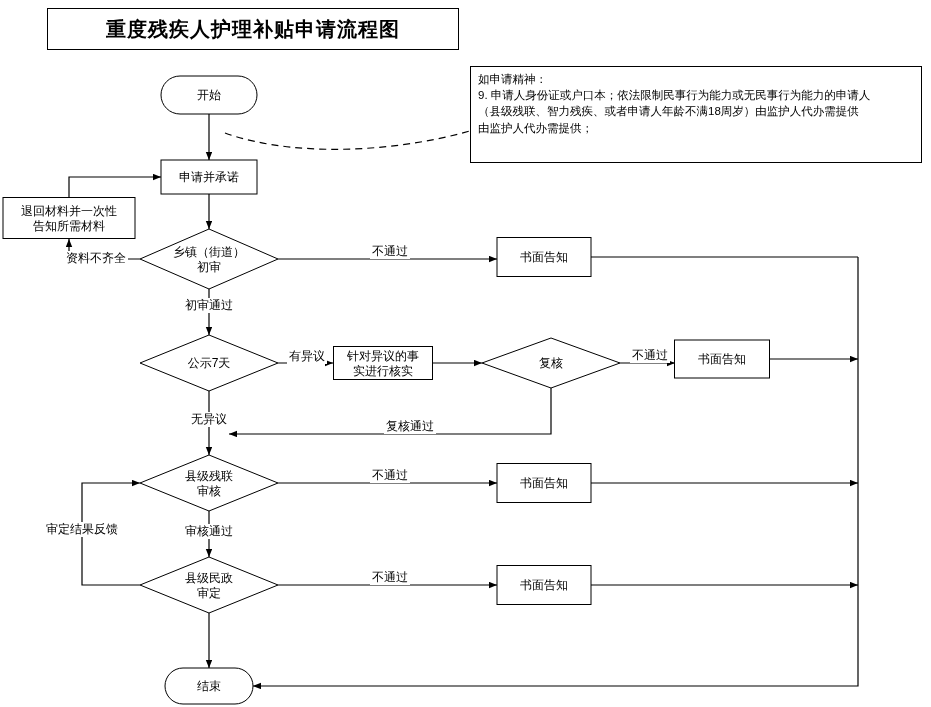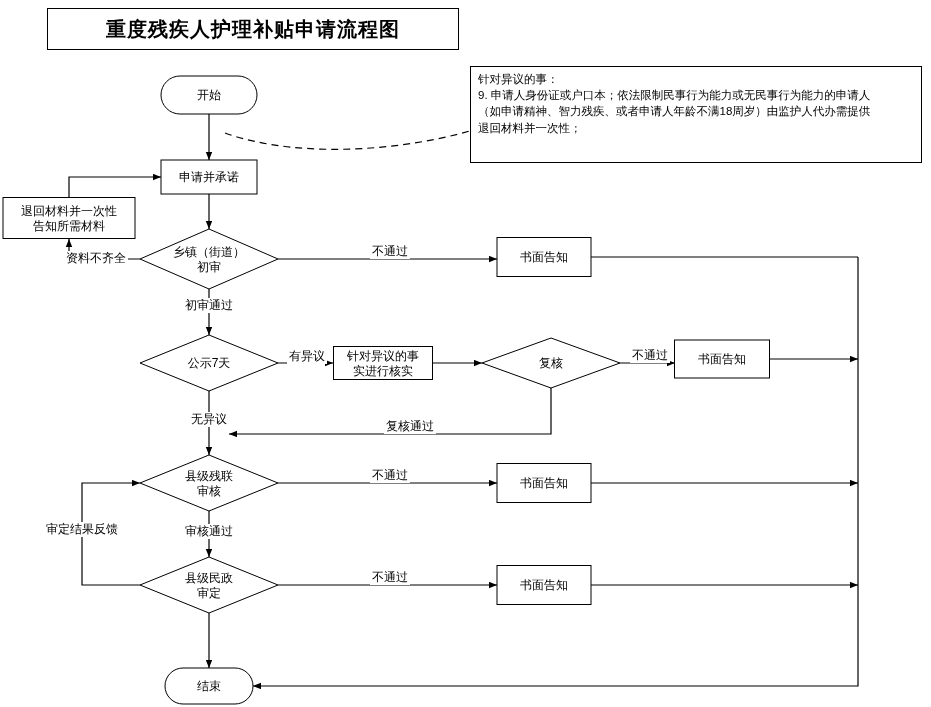--- a/index.html
+++ b/index.html
@@ -90,24 +90,24 @@
 </head>
 <body>
 
 <div id="flow-root">
 
   <div class="title-box">
     <span class="title-text">重度残疾人护理补贴申请流程图</span>
   </div>
 
   <div class="note-box">
-    <div class="note-line">针对异议的事：</div>
+    <div class="note-line">如申请精神：</div>
     <div class="note-line">9. 申请人身份证或户口本；依法限制民事行为能力或无民事行为能力的申请人</div>
-    <div class="note-line">（如申请精神、智力残疾、或者申请人年龄不满18周岁）由监护人代办需提供</div>
-    <div class="note-line">退回材料并一次性；</div>
+    <div class="note-line">（县级残联、智力残疾、或者申请人年龄不满18周岁）由监护人代办需提供</div>
+    <div class="note-line">由监护人代办需提供；</div>
   </div>
 
   <svg id="flow-svg" width="931" height="707" viewBox="0 0 931 707">
     <defs>
       <marker id="arrow" markerWidth="9" markerHeight="9" refX="8" refY="3.2" orient="auto" markerUnits="userSpaceOnUse">
         <path d="M0,0 L8,3.2 L0,6.4 z" fill="#000000"></path>
       </marker>
     </defs>
     <g id="edges-layer">
         <g>

